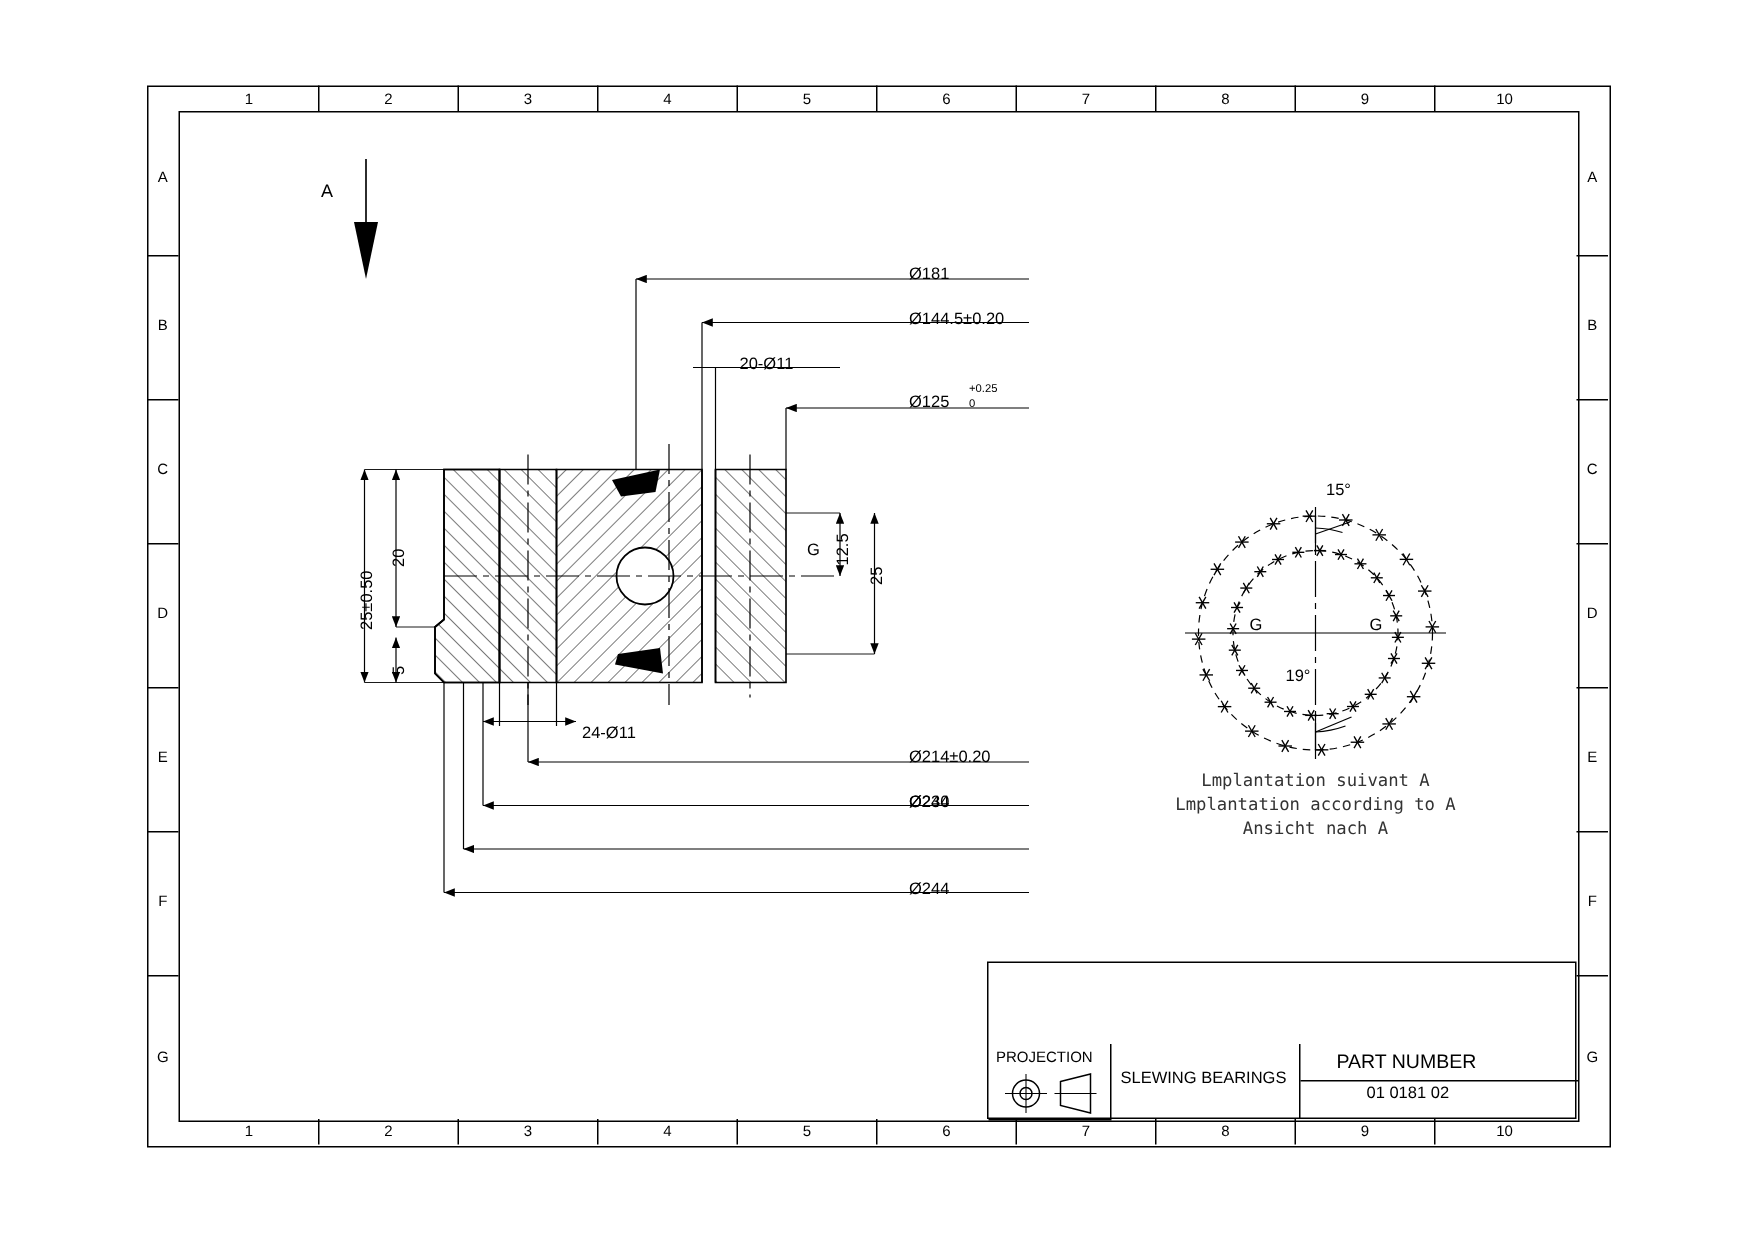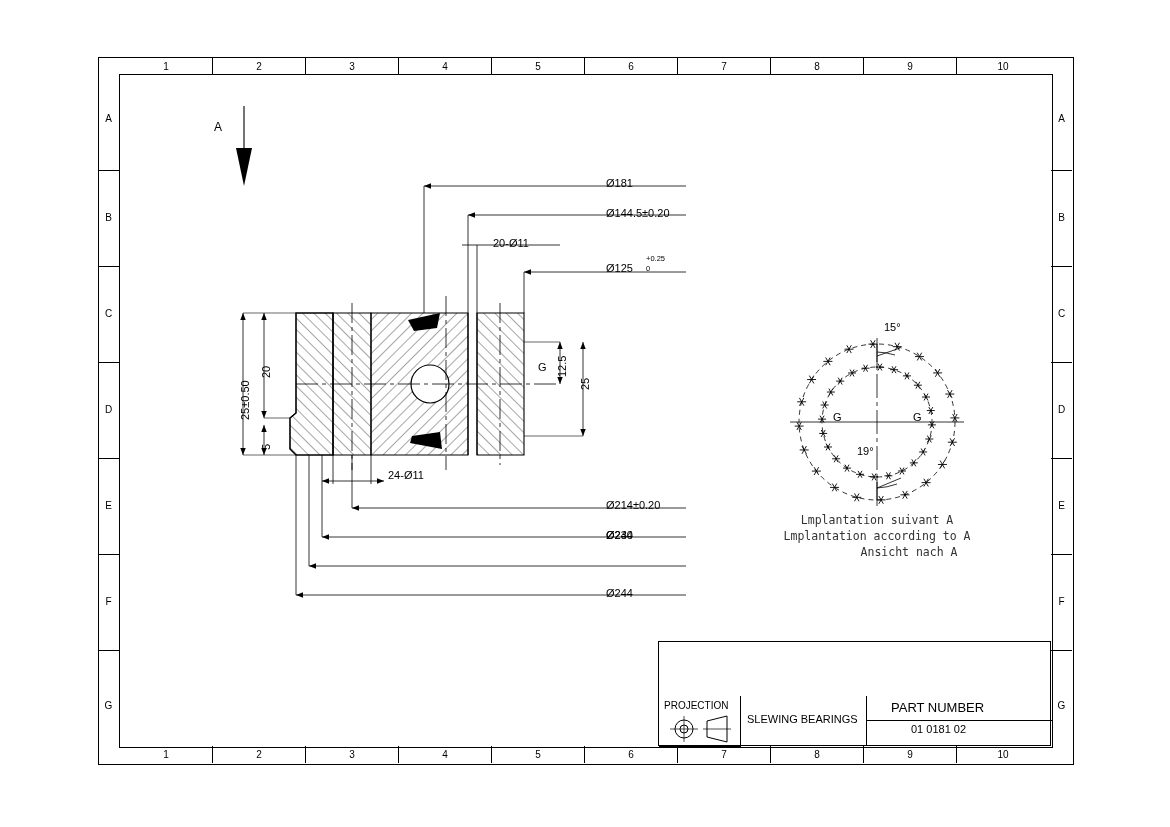--- a/index.html
+++ b/index.html
@@ -376,41 +376,41 @@
   <div class="txt" style="left:606px;top:178px;">Ø181</div>
   <div class="txt" style="left:606px;top:208px;">Ø144.5±0.20</div>
   <div class="txt" style="left:493px;top:238px;">20-Ø11</div>
 
   <div class="abs" style="left:606px;top:258px;">
     <span class="txt" style="position:relative;left:0;top:0;">Ø125</span>
     <span class="abs" style="left:40px;top:-4px;font-size:7.5px;">+0.25</span>
     <span class="abs" style="left:40px;top:6px;font-size:7.5px;">0</span>
   </div>
 
-  <div class="txt" style="left:388px;top:470px;">24-Ø11</div>
+  <div class="txt" style="left:388px;top:484px;">24-Ø11</div>
   <div class="txt" style="left:606px;top:500px;">Ø214±0.20</div>
   <div class="txt" style="left:606px;top:530px;">Ø234</div>
   <div class="txt" style="left:606px;top:530px;">Ø240</div>
   <div class="txt" style="left:606px;top:588px;">Ø244</div>
 
   <div class="vtxt" style="left:239px;top:420px;transform:rotate(-90deg);">25±0.50</div>
   <div class="vtxt" style="left:260px;top:378px;transform:rotate(-90deg);">20</div>
   <div class="vtxt" style="left:260px;top:450px;transform:rotate(-90deg);">5</div>
   <div class="vtxt" style="left:556px;top:377px;transform:rotate(-90deg);">12.5</div>
   <div class="vtxt" style="left:579px;top:390px;transform:rotate(-90deg);">25</div>
   <div class="txt" style="left:538px;top:362px;">G</div>
 
   <div class="txt" style="left:884px;top:322px;">15°</div>
   <div class="txt" style="left:857px;top:446px;">19°</div>
   <div class="txt" style="left:833px;top:412px;">G</div>
   <div class="txt" style="left:913px;top:412px;">G</div>
 
   <div class="fr-text" style="position:absolute;left:877px;top:513px;transform:translateX(-50%);">Lmplantation suivant A</div>
   <div class="fr-text" style="position:absolute;left:877px;top:529px;transform:translateX(-50%);">Lmplantation according to A</div>
-  <div class="fr-text" style="position:absolute;left:877px;top:545px;transform:translateX(-50%);margin-left:32px;">Ansicht nach A</div>
+  <div class="fr-text" style="position:absolute;left:877px;top:545px;transform:translateX(-50%);">Ansicht nach A</div>
 
   <div class="title-block">
 
     <div class="tb-cell" style="left:0;top:54px;width:82px;height:50px;border-right:1px solid #000;">
       <div class="abs small10" style="left:5px;top:4px;">PROJECTION</div>
       <svg width="82" height="32" style="position:absolute;left:0;top:18px;">
         <circle cx="25" cy="15" r="9" fill="none" stroke="#000" stroke-width="1"></circle>
         <circle cx="25" cy="15" r="4" fill="none" stroke="#000" stroke-width="1"></circle>
         <line x1="11" y1="15" x2="39" y2="15" stroke="#000" stroke-width="0.7"></line>
         <line x1="25" y1="2" x2="25" y2="28" stroke="#000" stroke-width="0.7"></line>

